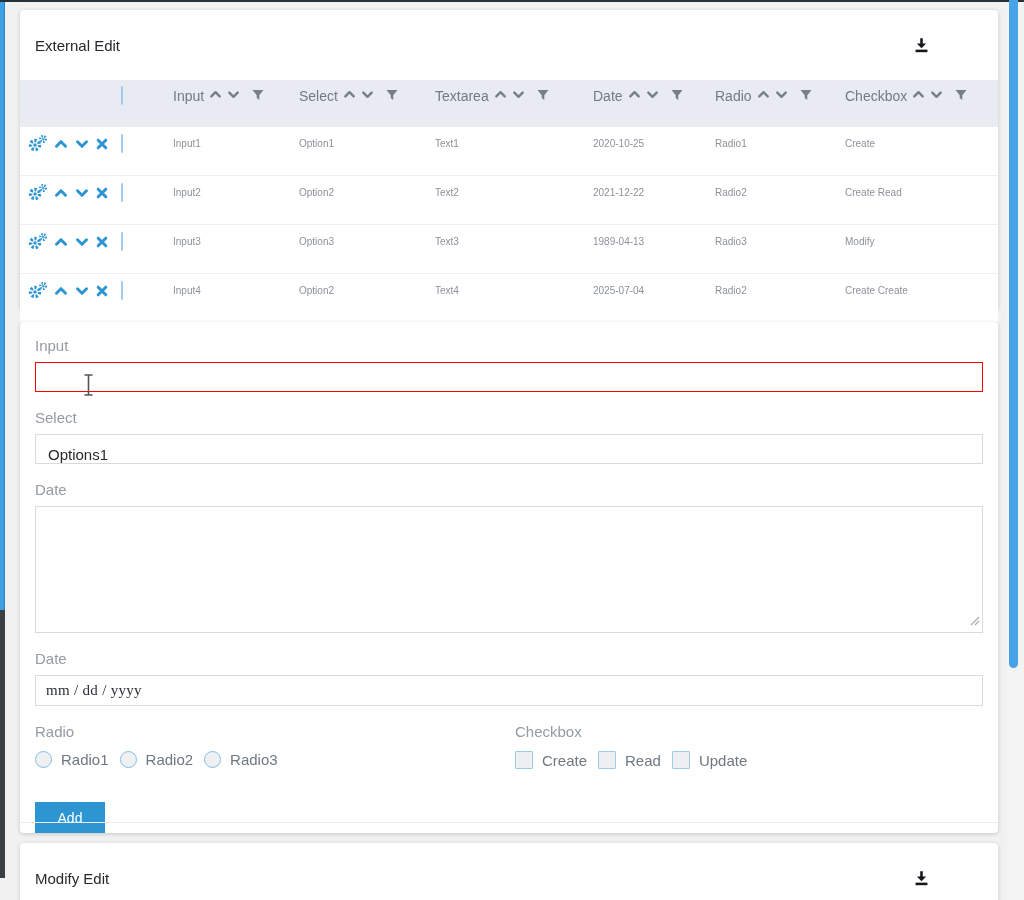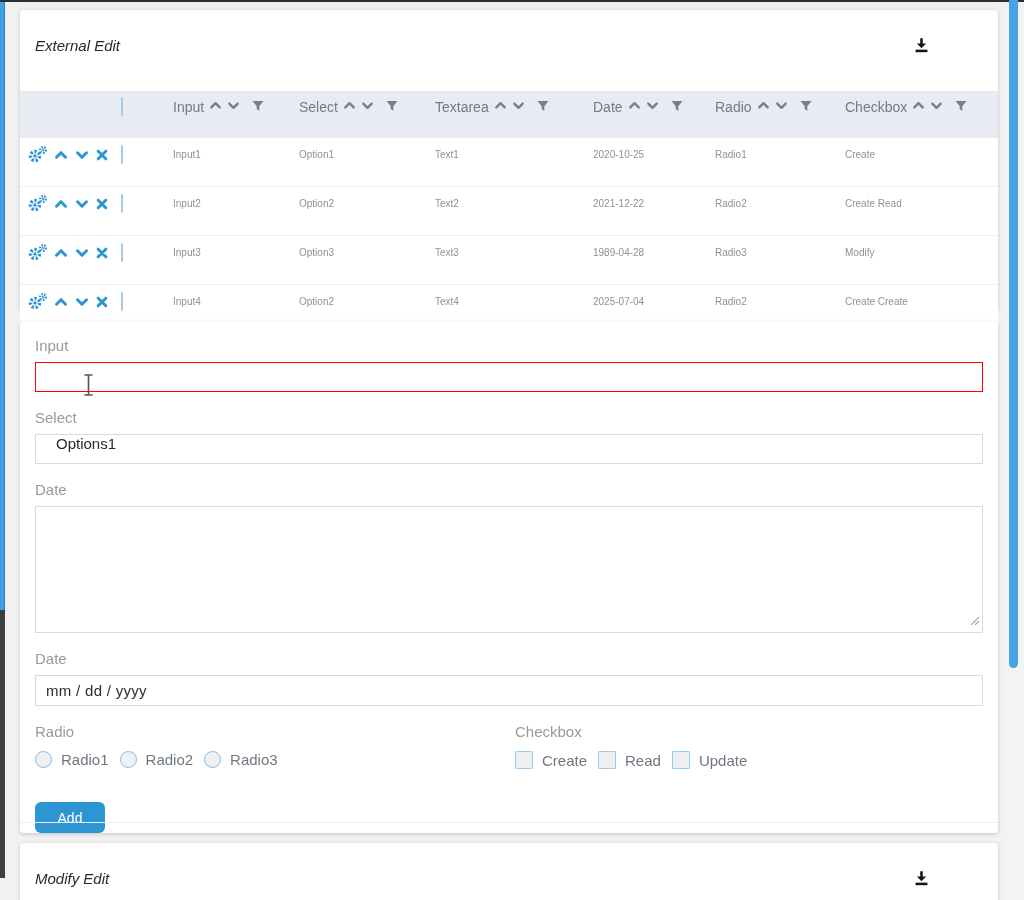--- a/index.html
+++ b/index.html
@@ -15,21 +15,21 @@
   .scroll-track{position:absolute;right:0;top:0;width:18px;height:900px;background:#f3f3f4;z-index:8;}
   .scroll-thumb{position:absolute;right:6px;top:0;width:9px;height:668px;background:#47a3e6;border-radius:0 0 5px 5px;z-index:9;}
   
   .card{
     position:absolute;left:20px;width:978px;background:#ffffff;border-radius:4px;
     box-shadow:0 1px 4px rgba(0,0,0,.18);
   }
   .card1{top:10px;height:300px;}
   .card2{top:322px;height:511px;}
   .card3{top:843px;height:120px;}
-  .card-header{height:70px;display:flex;align-items:center;padding:0 28px 11px 15px;font-style:italic;}
+  .card-header{height:70px;display:flex;align-items:center;padding:0 28px 0 15px;}
   .card-title{font-size:15px;color:#26292c;}
   .hdr-spacer{flex:1;}
   .icon-btn{display:flex;align-items:center;justify-content:center;width:22px;height:22px;cursor:pointer;}
   .icon-btn + .icon-btn{margin-left:16px;}
   .kdot{width:3.2px;height:3.2px;background:#14171a;border-radius:1px;margin:1.3px auto;}
   
   .tbl-row{display:grid;grid-template-columns:100px 53px 126px 136px 158px 122px 130px 1fr;align-items:center;}
   .tbl-head{height:47px;background:#e8ecf2;}
   .tbl-data{height:48px;border-bottom:1px solid #edeff1;background:#fff;}
   .hcell{display:flex;align-items:center;gap:5px;font-size:14px;color:#727b84;}
@@ -39,34 +39,34 @@
   .cbcol{padding-left:1px;}
   .actions{display:flex;align-items:center;gap:7px;padding-left:8px;}
   .actions .icon-btn{width:auto;height:auto;margin:0;}
   
   .form-body{padding:14px 15px 0 15px;position:relative;}
   .f-label{display:block;font-size:15px;color:#939ba3;line-height:20px;}
   .f-label{margin:16px 0 6px 0;}
   .f-label.first{margin-top:0;}
   .t-input{box-sizing:border-box;width:948px;height:30px;border:1.5px solid #ff0000;background:#fff;}
   .t-select{box-sizing:border-box;width:948px;height:30px;border:1px solid #d8dbde;background:#fff;
-            display:flex;align-items:flex-start;padding-left:20px;font-size:15px;color:#26292c;margin-top:0;}
+            display:flex;align-items:flex-end;padding-left:12px;font-size:15px;color:#26292c;margin-top:0;}
   .t-area{box-sizing:border-box;width:948px;height:127px;border:1px solid #d8dbde;background:#fff;position:relative;margin-top:0;}
   .grip{position:absolute;right:2px;bottom:2px;}
   .t-date{box-sizing:border-box;width:948px;height:31px;border:1px solid #d8dbde;background:#fff;
           display:flex;align-items:center;padding-left:10px;font-size:15px;color:#2b2f33;
-          font-family:Liberation Sans, sans-serif;letter-spacing:0.3px;}
+          font-family:Liberation Serif, serif;letter-spacing:0.3px;}
   .groups{display:flex;margin-top:16px;}
   .grp-radio{width:480px;}
   .grp-label{font-size:15px;color:#939ba3;line-height:20px;}
   .opt-row{display:flex;align-items:center;margin-top:9px;}
   .radio{width:17px;height:17px;border:1.5px solid #85bce8;background:#eef0f1;border-radius:50%;box-sizing:border-box;}
   .opt-text{font-size:15px;color:#6f7881;margin:0 11px 0 9px;}
   .cb2{width:18px;height:18px;border:1.5px solid #9fcbed;background:#edeff0;border-radius:1px;box-sizing:border-box;}
-  .add-btn{margin-top:33px;width:70px;height:31px;background:#2e95d3;border:none;border-radius:6px;
+  .add-btn{margin-top:33px;width:70px;height:31px;background:#2e95d3;border:none;border-radius:0;
            color:#ffffff;font-size:14px;font-family:"Liberation Sans",sans-serif;cursor:pointer;}
   .foot-divider{position:absolute;left:0;bottom:10px;width:978px;height:0;border-top:1px solid #ececec;}
   .ibeam{position:absolute;left:62px;top:51px;z-index:5;}
 </style>
 </head>
 <body>
 
 <div class="topline"></div>
 <div class="edge-blue"></div>
 <div class="edge-dark"></div>
@@ -267,21 +267,21 @@
       <span class="icon-btn">
           <svg width="12" height="12" viewBox="0 0 12 12">
             <path d="M2.2 2.2 L9.8 9.8 M9.8 2.2 L2.2 9.8" stroke="#2e95d3" stroke-width="3" stroke-linecap="round"></path>
           </svg>
         </span>
     </div>
     <div class="cbcol"><span class="cb"></span></div>
     <div class="dcell">Input3</div>
     <div class="dcell">Option3</div>
     <div class="dcell">Text3</div>
-    <div class="dcell">1989-04-28</div>
+    <div class="dcell">1989-04-13</div>
     <div class="dcell">Radio3</div>
     <div class="dcell">Modify</div>
     <div></div>
   </div>
 
   <div class="tbl-row tbl-data">
     <div class="actions">
       <span class="icon-btn">
           <svg width="19" height="17" viewBox="0 0 19 17">
             <circle cx="7" cy="10" r="4.5" fill="none" stroke="#2e95d3" stroke-width="3.4" stroke-dasharray="2.3 1.7"></circle>

